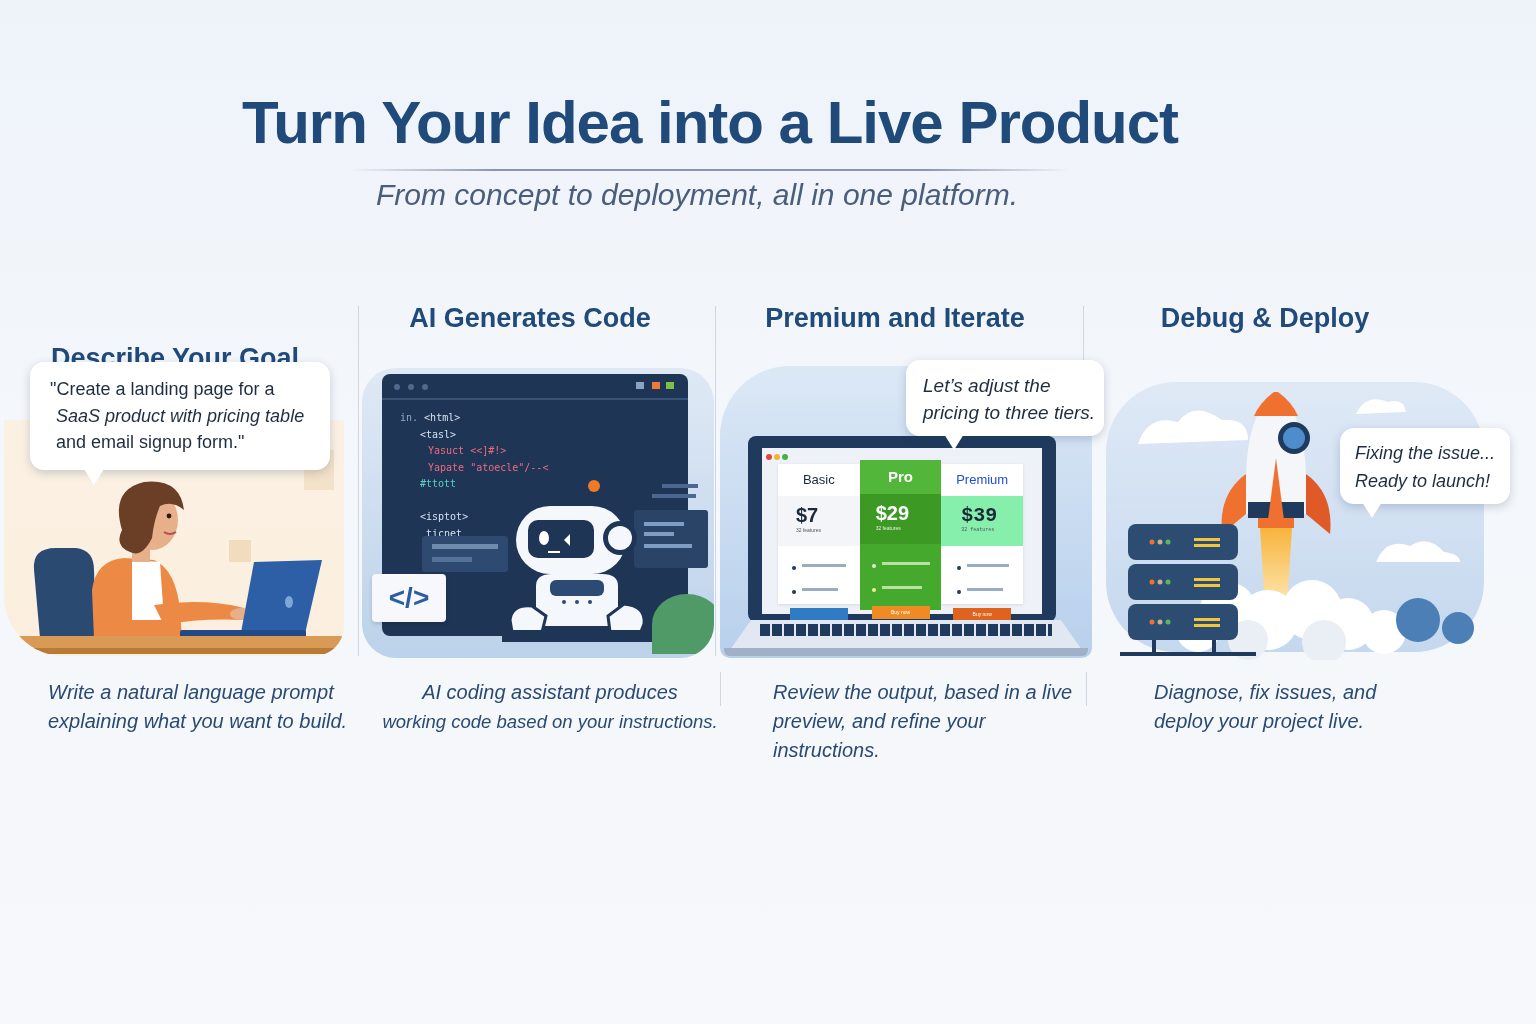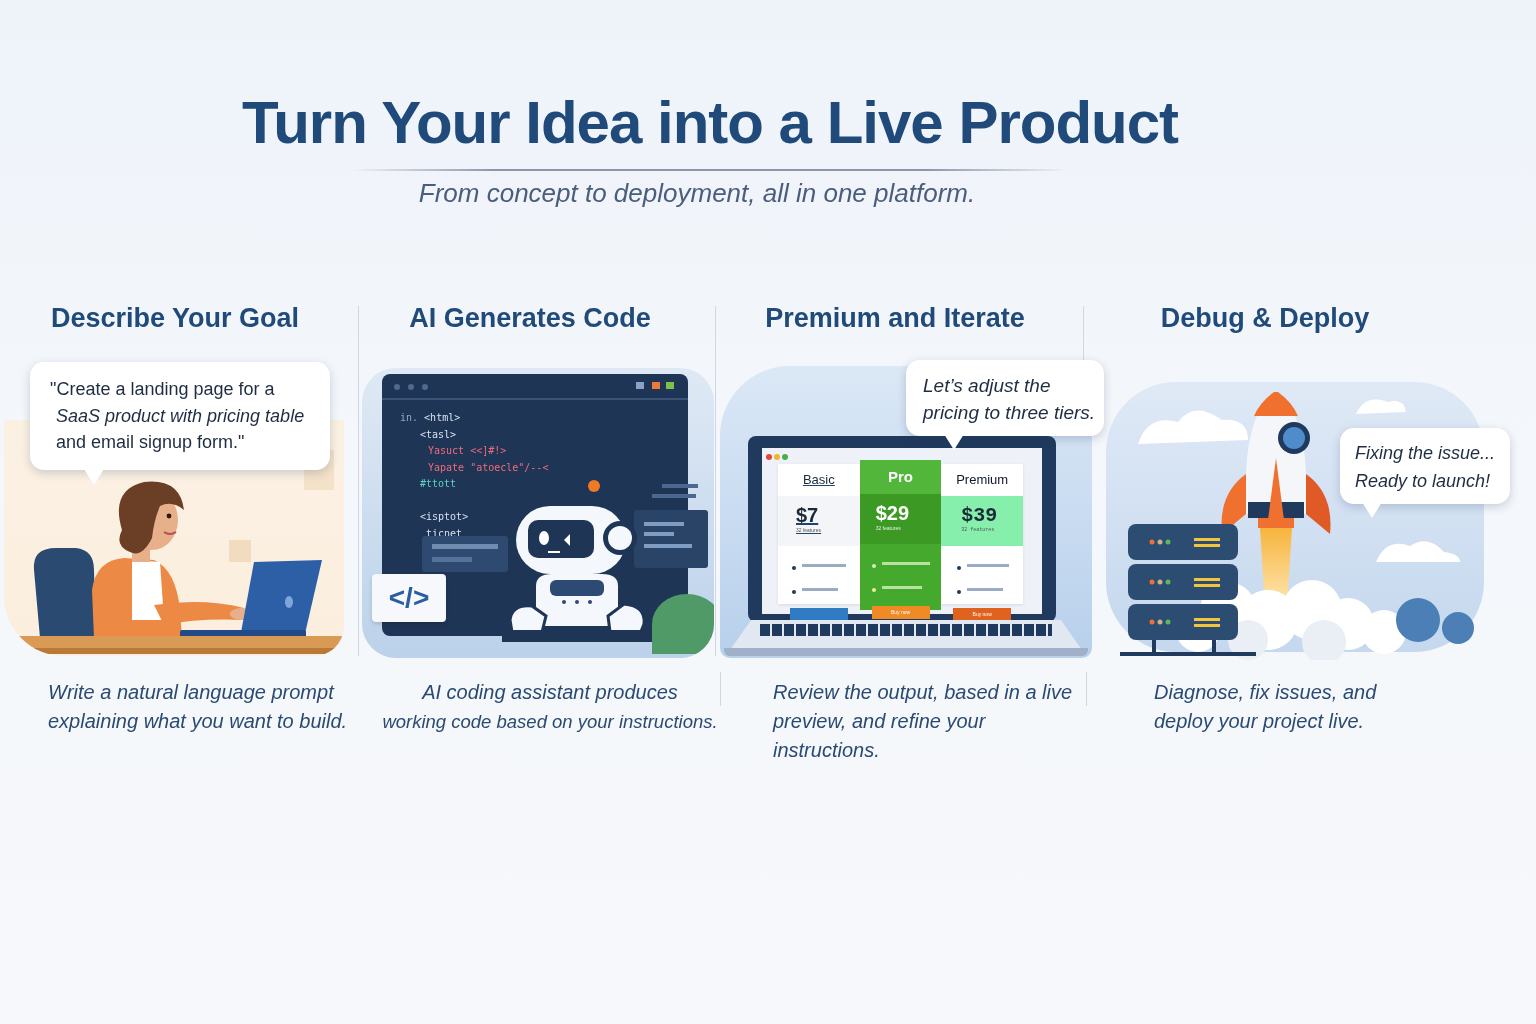--- a/index.html
+++ b/index.html
@@ -13,21 +13,21 @@
   .title {
     position: absolute; left: 0; width: 1420px; top: 88px; text-align: center;
     font-size: 60px; font-weight: bold; color: #1f4a7a; letter-spacing: -1px;
   }
   .rule {
     position: absolute; left: 350px; top: 169px; width: 720px; height: 2px;
     background: linear-gradient(90deg, rgba(120,135,160,0) 0%, #8a97ab 20%, #8a97ab 80%, rgba(120,135,160,0) 100%);
   }
   .subtitle {
     position: absolute; left: 0; width: 1394px; top: 178px; text-align: center;
-    font-size: 26px; font-style: italic; color: #4a5d7a;
+    font-size: 30px; font-style: italic; color: #4a5d7a;
   }
   .divider { position: absolute; width: 1px; background: #cfd7e3; }
   .step-title {
     position: absolute; top: 303px; font-size: 27px; font-weight: bold; color: #1f4a7a;
     text-align: center;
   }
   .desc {
     position: absolute; top: 678px; font-size: 20px; font-style: italic; color: #2a4a72;
     line-height: 29px;
   }
@@ -49,21 +49,21 @@
 <div class="rule"></div>
 <div class="subtitle">From concept to deployment, all in one platform.</div>
 
 <div class="divider" style="left:358px; top:306px; height:350px;"></div>
 <div class="divider" style="left:715px; top:306px; height:350px;"></div>
 <div class="divider" style="left:1083px; top:306px; height:350px;"></div>
 <div class="divider" style="left:720px; top:672px; height:34px;"></div>
 <div class="divider" style="left:1086px; top:672px; height:34px;"></div>
 
 <section>
-  <div class="step-title" style="left:20px; width:310px;">Describe Your Goal</div>
+  <div class="step-title" style="left:20px; width:310px;margin-top:40px;">Describe Your Goal</div>
 
   <div class="panel" style="left:4px; top:420px; width:340px; height:236px; border-radius:0 0 30px 60px; background:linear-gradient(180deg,#fbf1e3,#fbeede);">
     <svg width="340" height="236" viewBox="0 0 340 236">
       <rect x="300" y="30" width="30" height="40" fill="#f3e2c8"></rect>
       <rect x="225" y="120" width="22" height="22" fill="#f1dcc0"></rect>
 
       <path d="M30 150 Q28 128 52 128 L72 128 Q90 130 90 150 L92 218 L36 218 Z" fill="#2b4a72"></path>
 
       <path d="M88 170 Q92 140 120 138 L150 140 Q172 150 176 190 L178 218 L90 218 Z" fill="#ec8a45"></path>
       <path d="M128 140 L156 142 L160 200 L128 200 Z" fill="#ffffff"></path>
@@ -175,42 +175,42 @@
 
   <div class="panel" style="left:720px; top:366px; width:372px; height:292px; border-radius:70px 30px 10px 10px; background:linear-gradient(180deg,#dbe8f6 0%,#b8d0ec 100%);">
 
     <div style="position:absolute; left:28px; top:70px; width:308px; height:186px; background:#1f3a5c; border-radius:8px;">
       <div style="position:absolute; left:14px; top:12px; width:280px; height:166px; background:#eef2f8;">
         <span style="position:absolute; left:4px; top:6px; width:6px; height:6px; border-radius:50%; background:#e04a3a;"></span>
         <span style="position:absolute; left:12px; top:6px; width:6px; height:6px; border-radius:50%; background:#f2b430;"></span>
         <span style="position:absolute; left:20px; top:6px; width:6px; height:6px; border-radius:50%; background:#46b04a;"></span>
 
         <div style="position:absolute; left:16px; top:16px; width:245px; height:140px; display:flex; background:#fff; box-shadow:0 1px 3px rgba(0,0,0,0.1);">
-          <div style="flex:1; position:relative;text-decoration:underline;">
+          <div style="flex:1; position:relative;">
             <div style="height:32px; line-height:32px; text-align:center; font-size:13px; color:#1a2a3a;">Basic</div>
             <div style="height:50px; background:#f3f5f8; padding:8px 0 0 18px;">
               <div style="font-size:20px; font-weight:bold; color:#1a2a3a;">$7</div>
               <div style="font-size:5px; color:#555;">32 features</div>
             </div>
             <div style="margin:10px 0 0 14px;"><span style="display:inline-block; width:4px; height:4px; border-radius:50%; background:#1f3a5c;"></span><span style="display:inline-block; margin-left:6px; width:44px; height:3px; background:#9aabc4; vertical-align:middle;"></span></div>
             <div style="margin:6px 0 0 14px;"><span style="display:inline-block; width:4px; height:4px; border-radius:50%; background:#1f3a5c;"></span><span style="display:inline-block; margin-left:6px; width:36px; height:3px; background:#9aabc4; vertical-align:middle;"></span></div>
             <div style="margin:10px auto 0; width:58px; height:13px; background:#2f7bc4;"></div>
           </div>
           <div style="flex:1; position:relative; background:#44a92c; margin-top:-4px; margin-bottom:-6px;">
             <div style="height:34px; line-height:34px; text-align:center; font-size:15px; font-weight:bold; color:#fff; background:#52b63a;">Pro</div>
             <div style="height:50px; background:#3c9a24; padding:8px 0 0 16px;">
               <div style="font-size:20px; font-weight:bold; color:#fff;">$29</div>
               <div style="font-size:5px; color:#e6f3e0;">32 features</div>
             </div>
             <div style="margin:10px 0 0 12px;"><span style="display:inline-block; width:4px; height:4px; border-radius:50%; background:#d8f0c0;"></span><span style="display:inline-block; margin-left:6px; width:48px; height:3px; background:#b8e2a0; vertical-align:middle;"></span></div>
             <div style="margin:6px 0 0 12px;"><span style="display:inline-block; width:4px; height:4px; border-radius:50%; background:#f0f090;"></span><span style="display:inline-block; margin-left:6px; width:40px; height:3px; background:#b8e2a0; vertical-align:middle;"></span></div>
             <div style="margin:10px auto 0; width:58px; height:13px; background:#f08a24; font-size:5px; color:#fff; text-align:center; line-height:13px;">Buy now</div>
           </div>
           <div style="flex:1; position:relative;">
-            <div style="height:32px; line-height:32px; text-align:center; font-size:13px; color:#0f172a;">Premium</div>
+            <div style="height:32px; line-height:32px; text-align:center; font-size:13px; color:#1d4ed8;">Premium</div>
             <div style="height:50px; background:#86efac; padding:8px 0 0 20px;font-family:Liberation Mono, monospace;">
               <div style="font-size:20px; font-weight:bold; color:#1a2a3a;">$39</div>
               <div style="font-size:5px; color:#555;">32 features</div>
             </div>
             <div style="margin:10px 0 0 16px;"><span style="display:inline-block; width:4px; height:4px; border-radius:50%; background:#1f3a5c;"></span><span style="display:inline-block; margin-left:6px; width:42px; height:3px; background:#9aabc4; vertical-align:middle;"></span></div>
             <div style="margin:6px 0 0 16px;"><span style="display:inline-block; width:4px; height:4px; border-radius:50%; background:#1f3a5c;"></span><span style="display:inline-block; margin-left:6px; width:36px; height:3px; background:#9aabc4; vertical-align:middle;"></span></div>
             <div style="margin:10px auto 0; width:58px; height:13px; background:#e0621f; font-size:5px; color:#fff; text-align:center; line-height:13px;">Buy now</div>
           </div>
         </div>
       </div>

